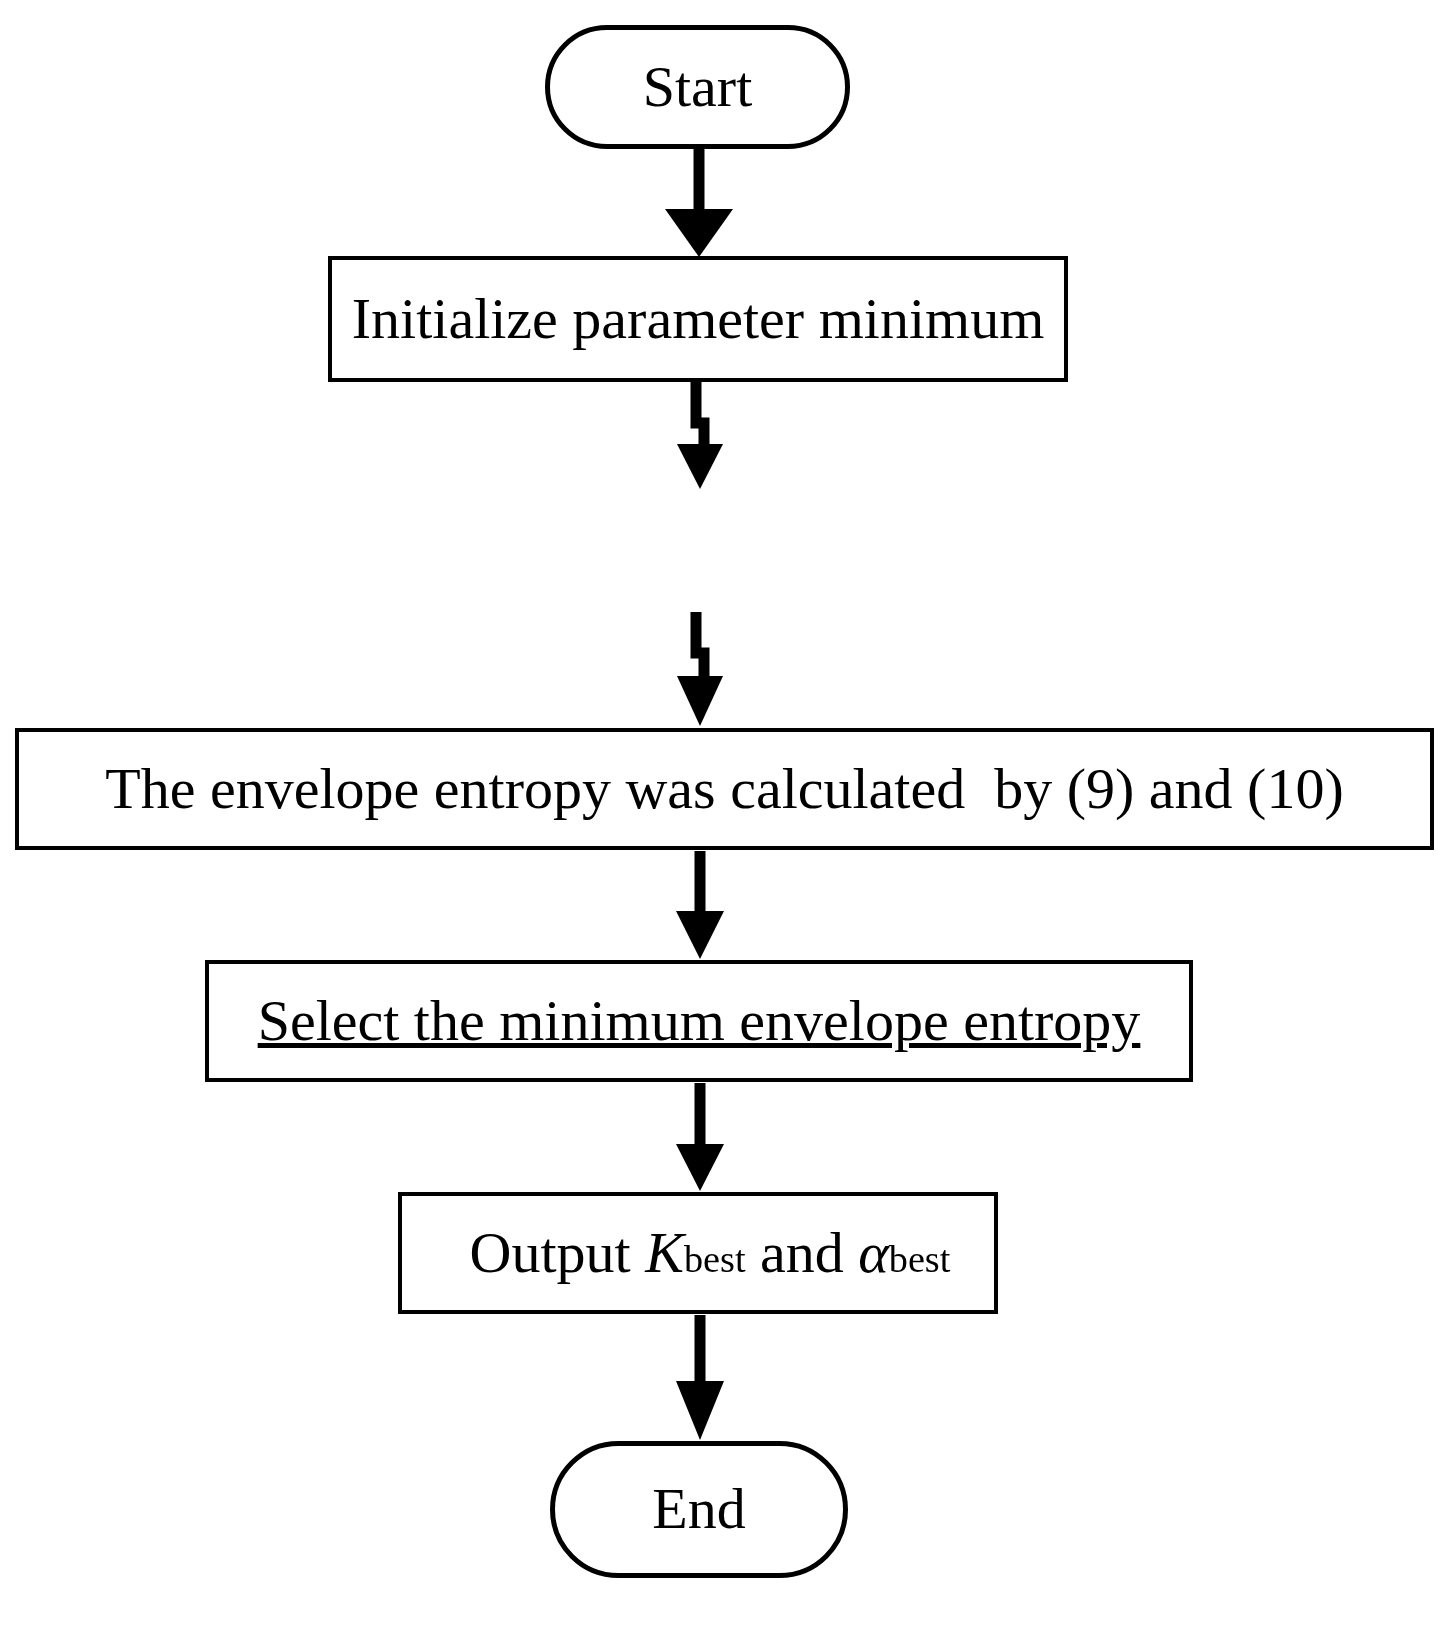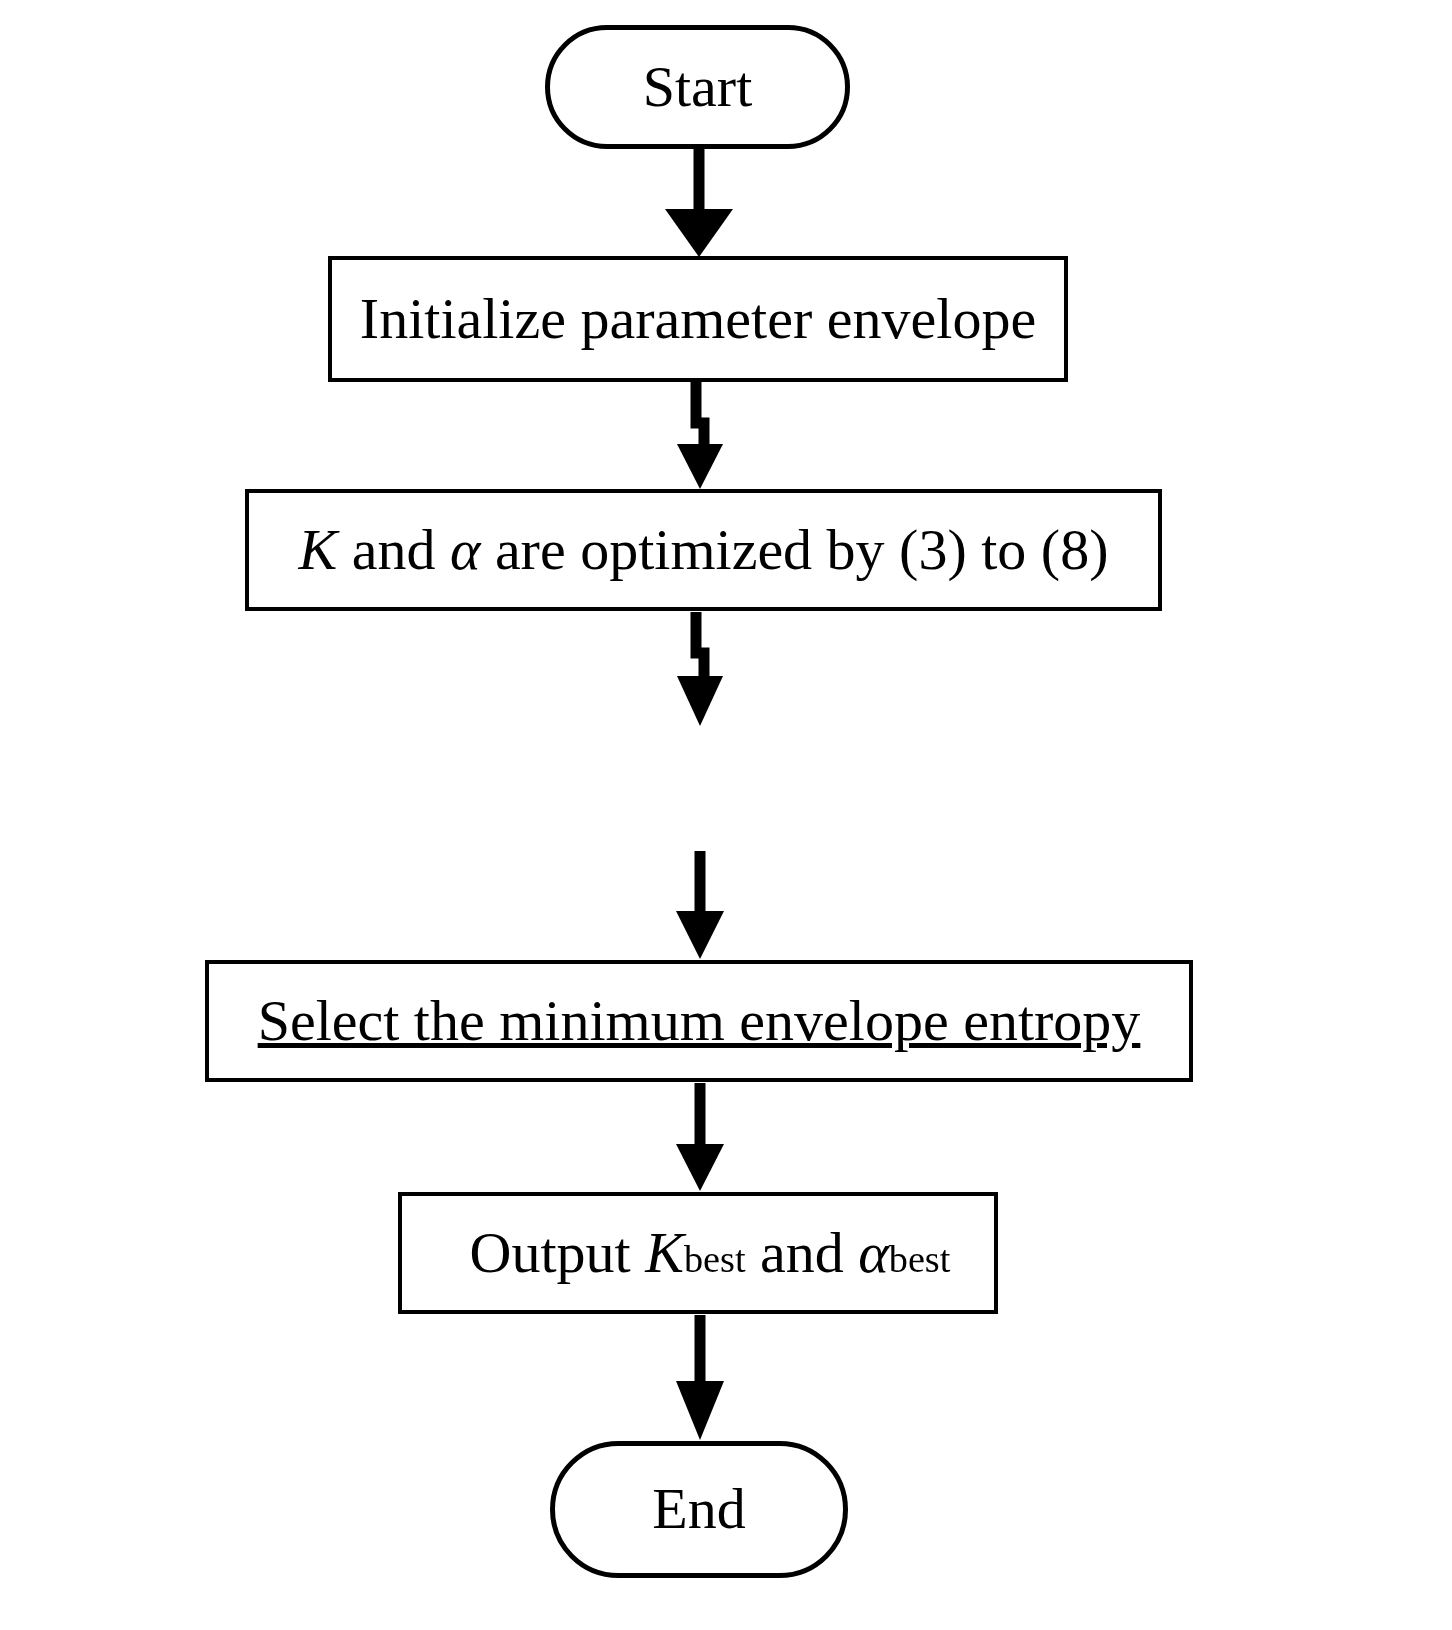--- a/index.html
+++ b/index.html
@@ -106,27 +106,27 @@
       <line x1="700" y1="1315" x2="700" y2="1385" stroke="#000000" stroke-width="11"></line>
       <polygon points="676,1381 724,1381 700,1440" fill="#000000"></polygon>
     </g>
   </svg>
 
   <div class="node terminal" id="node-start">
     <span class="label">Start</span>
   </div>
 
   <div class="node process" id="node-init">
-    <span class="label">Initialize parameter envelope</span>
+    <span class="label">Initialize parameter minimum</span>
   </div>
 
-  <div class="node process" id="node-optimize">
-    <span class="label"><span class="it">K</span><span> and </span><span class="greek">α</span><span> are optimized by (3) to (8)</span></span>
+
+  <div class="node process" id="node-entropy">
+    <span class="label">The envelope entropy was calculated  by (9) and (10)</span>
   </div>
-
 
   <div class="node process" id="node-select">
     <span class="label">Select the minimum envelope entropy</span>
   </div>
 
   <div class="node process" id="node-output">
     <span class="label"><span>Output </span><span class="it">K</span><span class="sub">best</span><span> and </span><span class="greek">α</span><span class="sub">best</span></span>
   </div>
 
   <div class="node terminal" id="node-end">

